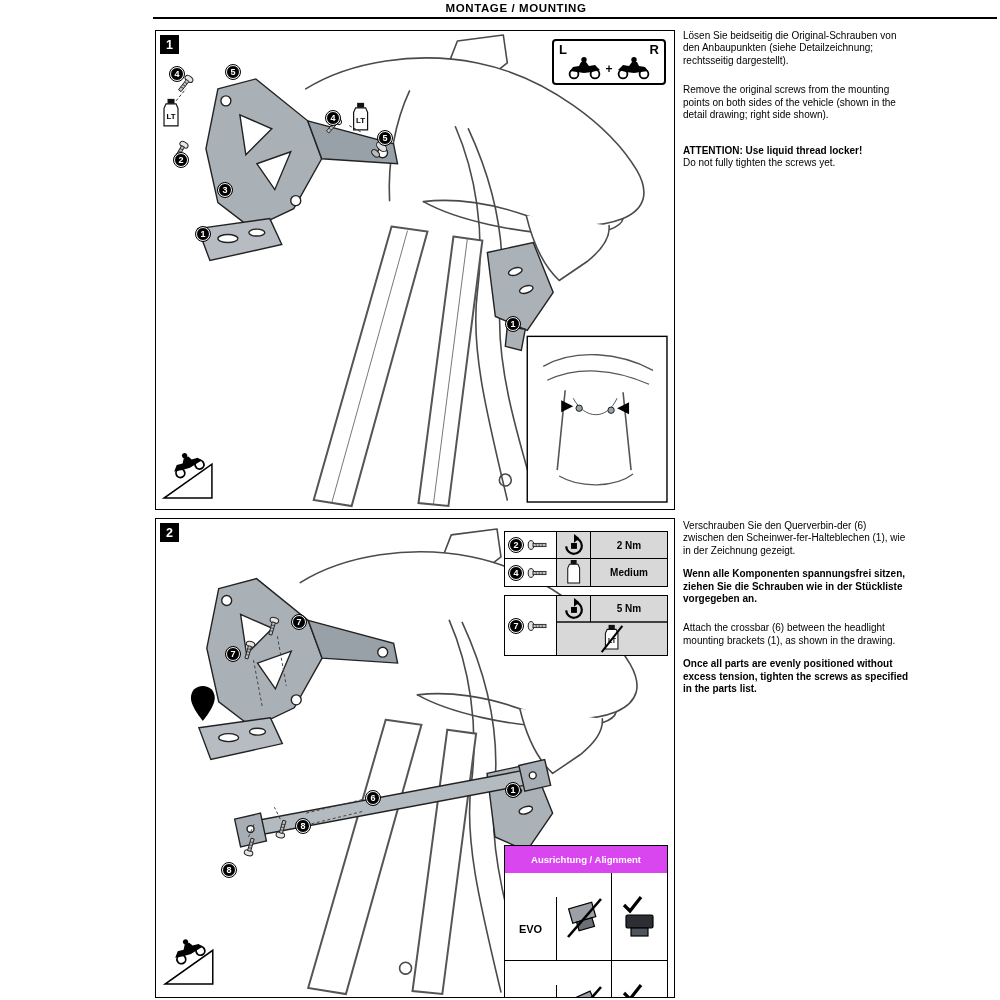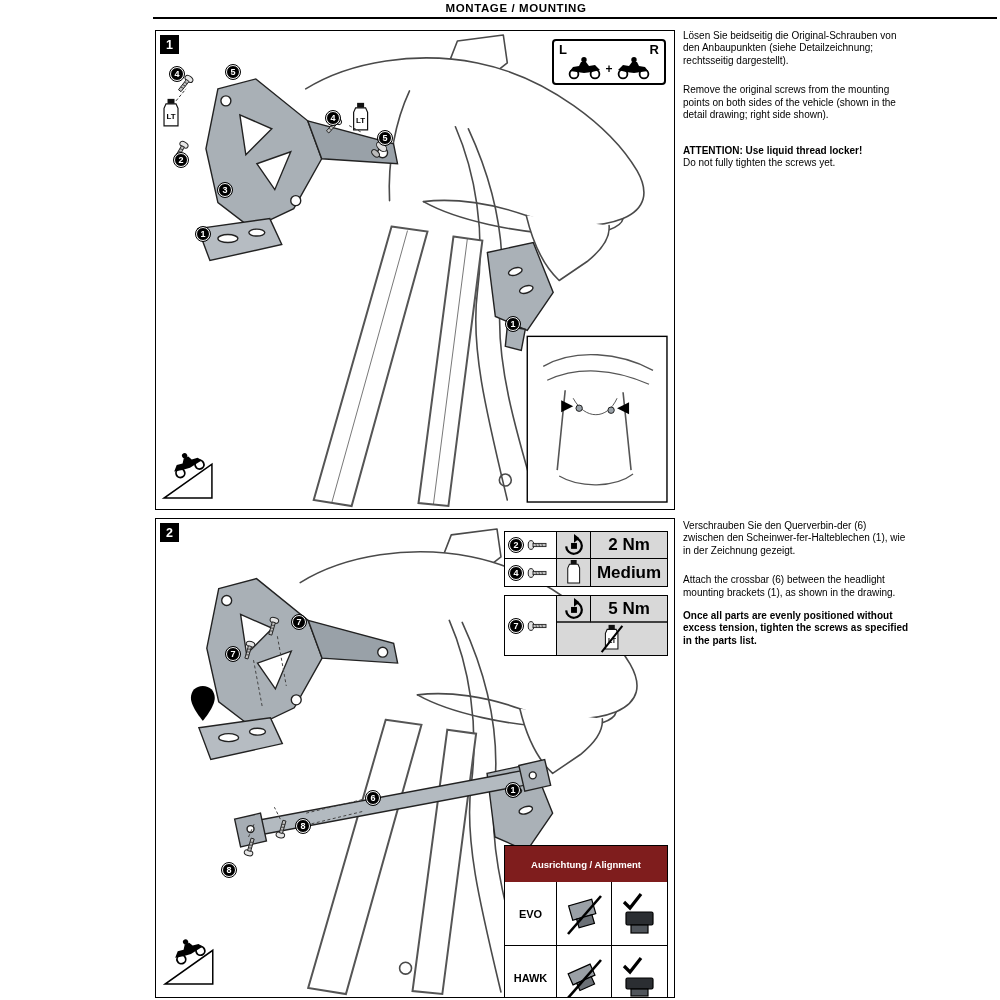--- a/index.html
+++ b/index.html
@@ -41,33 +41,33 @@
   .tq-table { position:absolute; left:348px; width:164px; border:1.4px solid #000; background:#fff; }
   .tq1 { top:12px; }
   .tq2 { top:76px; }
   .tq-grid { display:grid; grid-template-columns:52px 34px 76px; }
   .tq2 .tq-grid { grid-template-columns:52px 110px; }
   .cell { border-right:1px solid #000; border-bottom:1px solid #000; display:flex;
           align-items:center; justify-content:center; min-height:27px; }
   .cell.last-col { border-right:none; }
   .cell.last-row { border-bottom:none; }
   .gray { background:#d8d8d8; }
-  .tq-label { font-weight:bold; font-size:17px; }
+  .tq-label { font-weight:bold; font-size:10px; }
   .tq-screwcell { gap:3px; }
   .tq2-right-top { display:grid; grid-template-columns:34px 76px; }
   .tq2-right-top > div { border-bottom:2px solid #404040; display:flex; align-items:center; justify-content:center; min-height:27px; }
   .tq2-right-top > div:first-child { border-right:1px solid #000; }
   .tq2-cross { display:flex; align-items:center; justify-content:center; min-height:31px; }
 
   .align-table { position:absolute; left:348px; top:326px; width:164px; border:1.4px solid #000; background:#fff; }
-  .align-header { background:#7f1d1d; color:#fff; font-weight:bold; font-size:9.5px; text-align:center;
-                  height:36px; display:flex; align-items:center; justify-content:center; }
+  .align-header { background:#d946ef; color:#fff; font-weight:bold; font-size:9.5px; text-align:center;
+                  height:27px; display:flex; align-items:center; justify-content:center; }
   .align-row { display:grid; grid-template-columns:52px 55px 55px; }
   .align-row .cell { min-height:64px; }
-  .align-model { font-weight:bold; font-size:11px; }
+  .align-model { font-weight:bold; font-size:11px;margin-top:24px; }
 </style>
 </head>
 <body>
 
 <div class="page-header">MONTAGE / MOUNTING</div>
 <div class="header-rule"></div>
 
 <div class="panel panel1">
   <svg class="art" viewBox="0 0 518 478">
     <defs>
@@ -396,15 +396,16 @@
   <div class="callout" style="left:136px;top:96px">7</div>
   <div class="callout" style="left:70px;top:128px">7</div>
   <div class="callout" style="left:350px;top:264px">1</div>
   <div class="callout" style="left:210px;top:272px">6</div>
   <div class="callout" style="left:66px;top:344px">8</div>
   <div class="callout" style="left:140px;top:300px">8</div>
 </div>
 
 <div class="textcol" style="top:520px">
   <p><span>Verschrauben Sie den Querverbin-der (6) zwischen den Scheinwer-fer-Halteblechen (1), wie in der Zeichnung gezeigt.</span></p>
+  <p class="b"><span>Wenn alle Komponenten spannungsfrei sitzen, ziehen Sie die Schrauben wie in der Stückliste vorgegeben an.</span></p>
   <p class="gap"><span>Attach the crossbar (6) between the headlight mounting brackets (1), as shown in the drawing.</span></p>
   <p class="b"><span>Once all parts are evenly positioned without excess tension, tighten the screws as specified in the parts list.</span></p>
 </div>
 
 </body></html>

